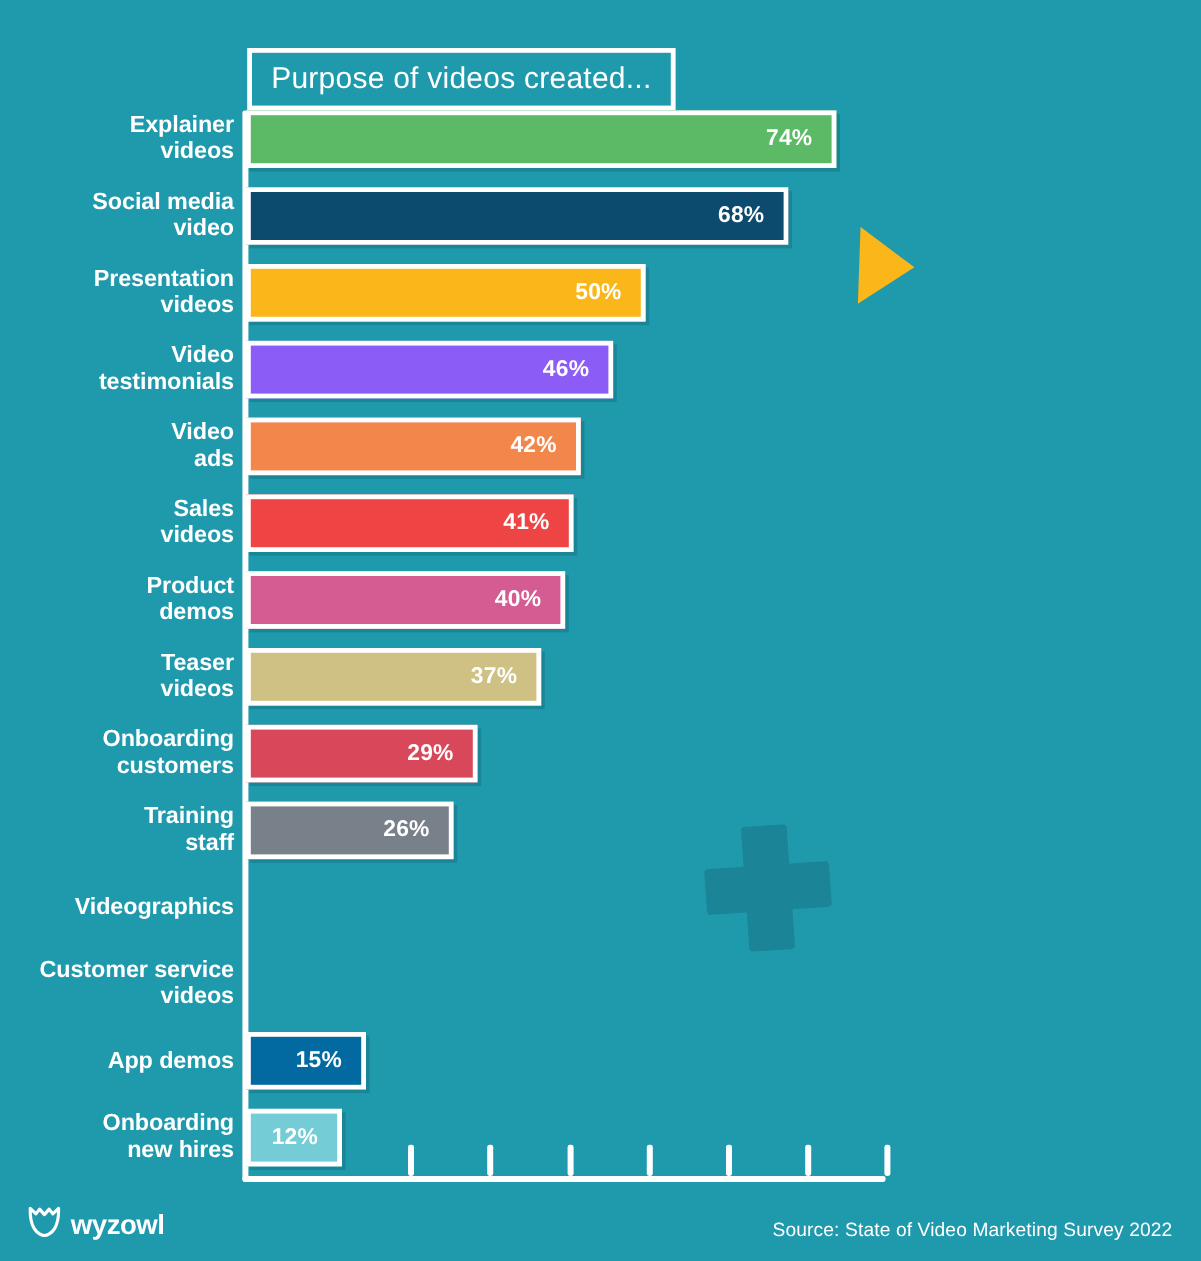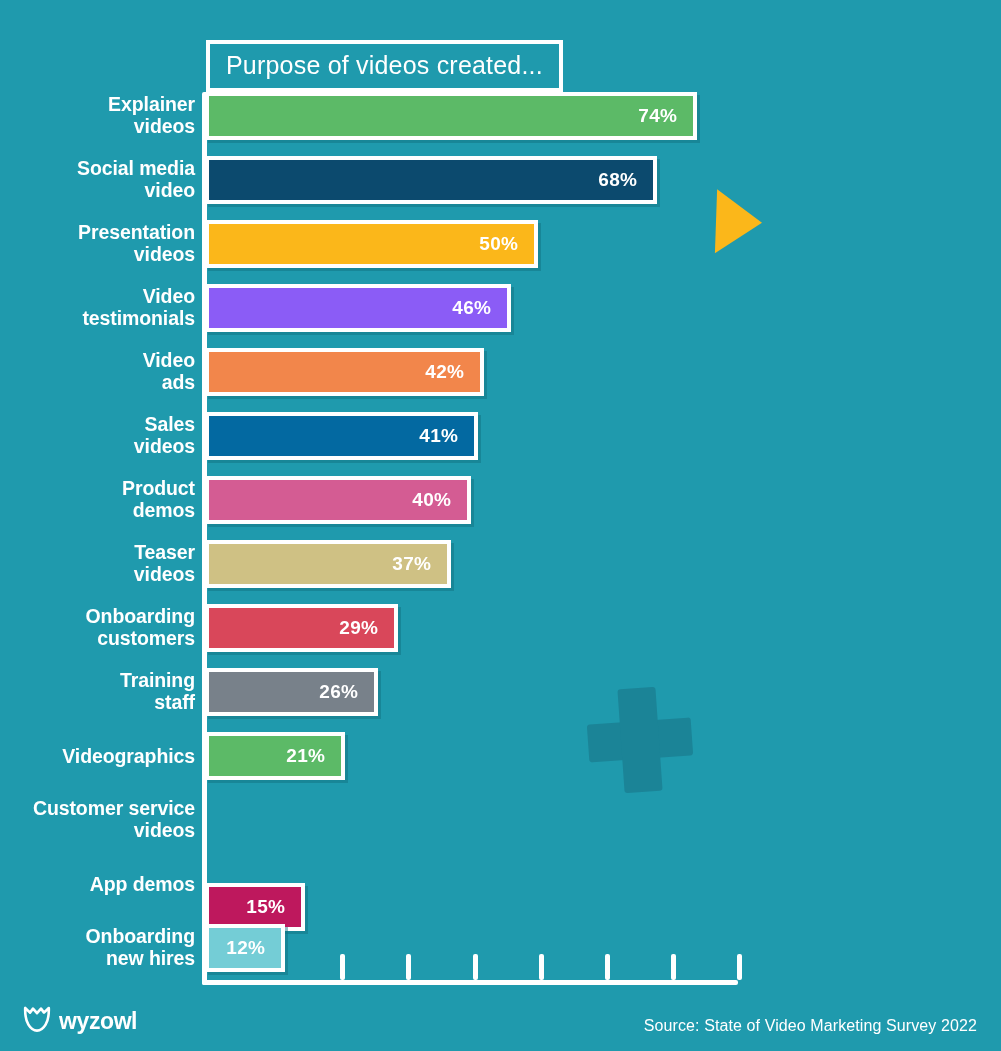--- a/index.html
+++ b/index.html
@@ -238,21 +238,21 @@
           </div>
           <div class="bar-wrap" style="width: 279px; background: rgb(242, 134, 75);">
             <span class="bar-value">42%</span>
           </div>
         </div>
         <div class="row">
           <div class="row-label two-line">
             <div>Sales</div>
             <div>videos</div>
           </div>
-          <div class="bar-wrap" style="width: 273px; background: #0369a1;">
+          <div class="bar-wrap" style="width: 273px; background: #ef4444;">
             <span class="bar-value">41%</span>
           </div>
         </div>
         <div class="row">
           <div class="row-label two-line">
             <div>Product</div>
             <div>demos</div>
           </div>
           <div class="bar-wrap" style="width: 266px; background: rgb(212, 92, 147);">
             <span class="bar-value">40%</span>
@@ -282,35 +282,32 @@
             <div>staff</div>
           </div>
           <div class="bar-wrap" style="width: 173px; background: rgb(120, 129, 138);">
             <span class="bar-value">26%</span>
           </div>
         </div>
         <div class="row">
           <div class="row-label one-line">
             <div>Videographics</div>
           </div>
-          <div class="bar-wrap" style="width: 140px; background: rgb(92, 186, 103);">
-            <span class="bar-value">21%</span>
-          </div>
         </div>
         <div class="row">
           <div class="row-label two-line">
             <div>Customer service</div>
             <div>videos</div>
           </div>
         </div>
         <div class="row">
           <div class="row-label one-line">
             <div>App demos</div>
           </div>
-          <div class="bar-wrap" style="width: 100px; background: #be185d; margin-top: 23px;">
+          <div class="bar-wrap" style="width: 100px; background: #0369a1;">
             <span class="bar-value">15%</span>
           </div>
         </div>
         <div class="row">
           <div class="row-label two-line">
             <div>Onboarding</div>
             <div>new hires</div>
           </div>
           <div class="bar-wrap" style="width: 80px; background: rgb(116, 205, 214);">
             <span class="bar-value">12%</span>

